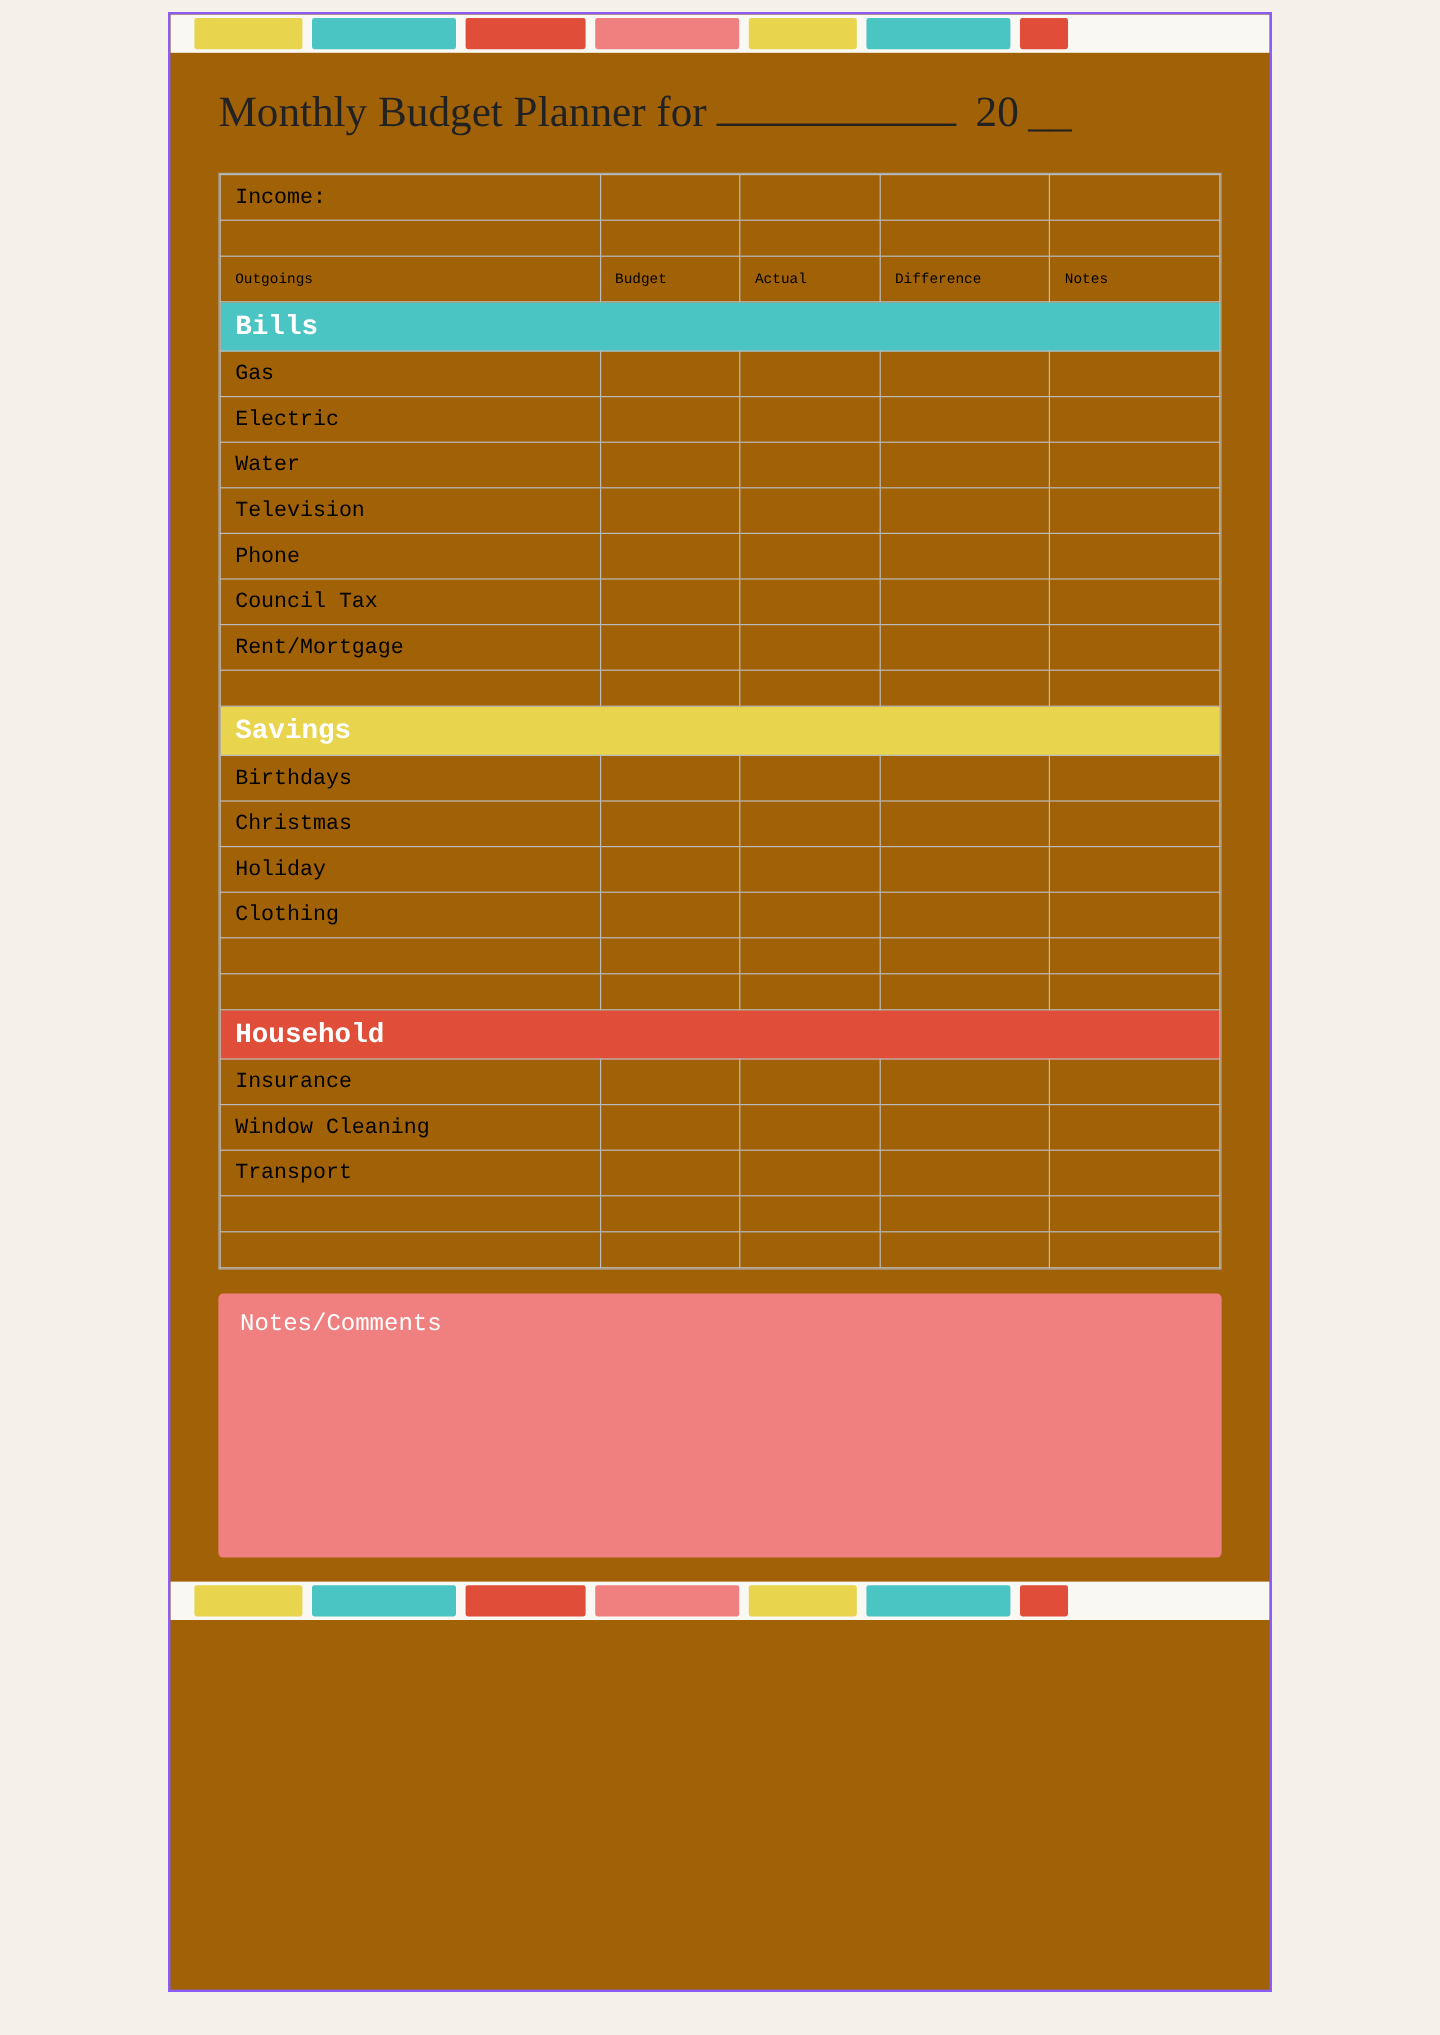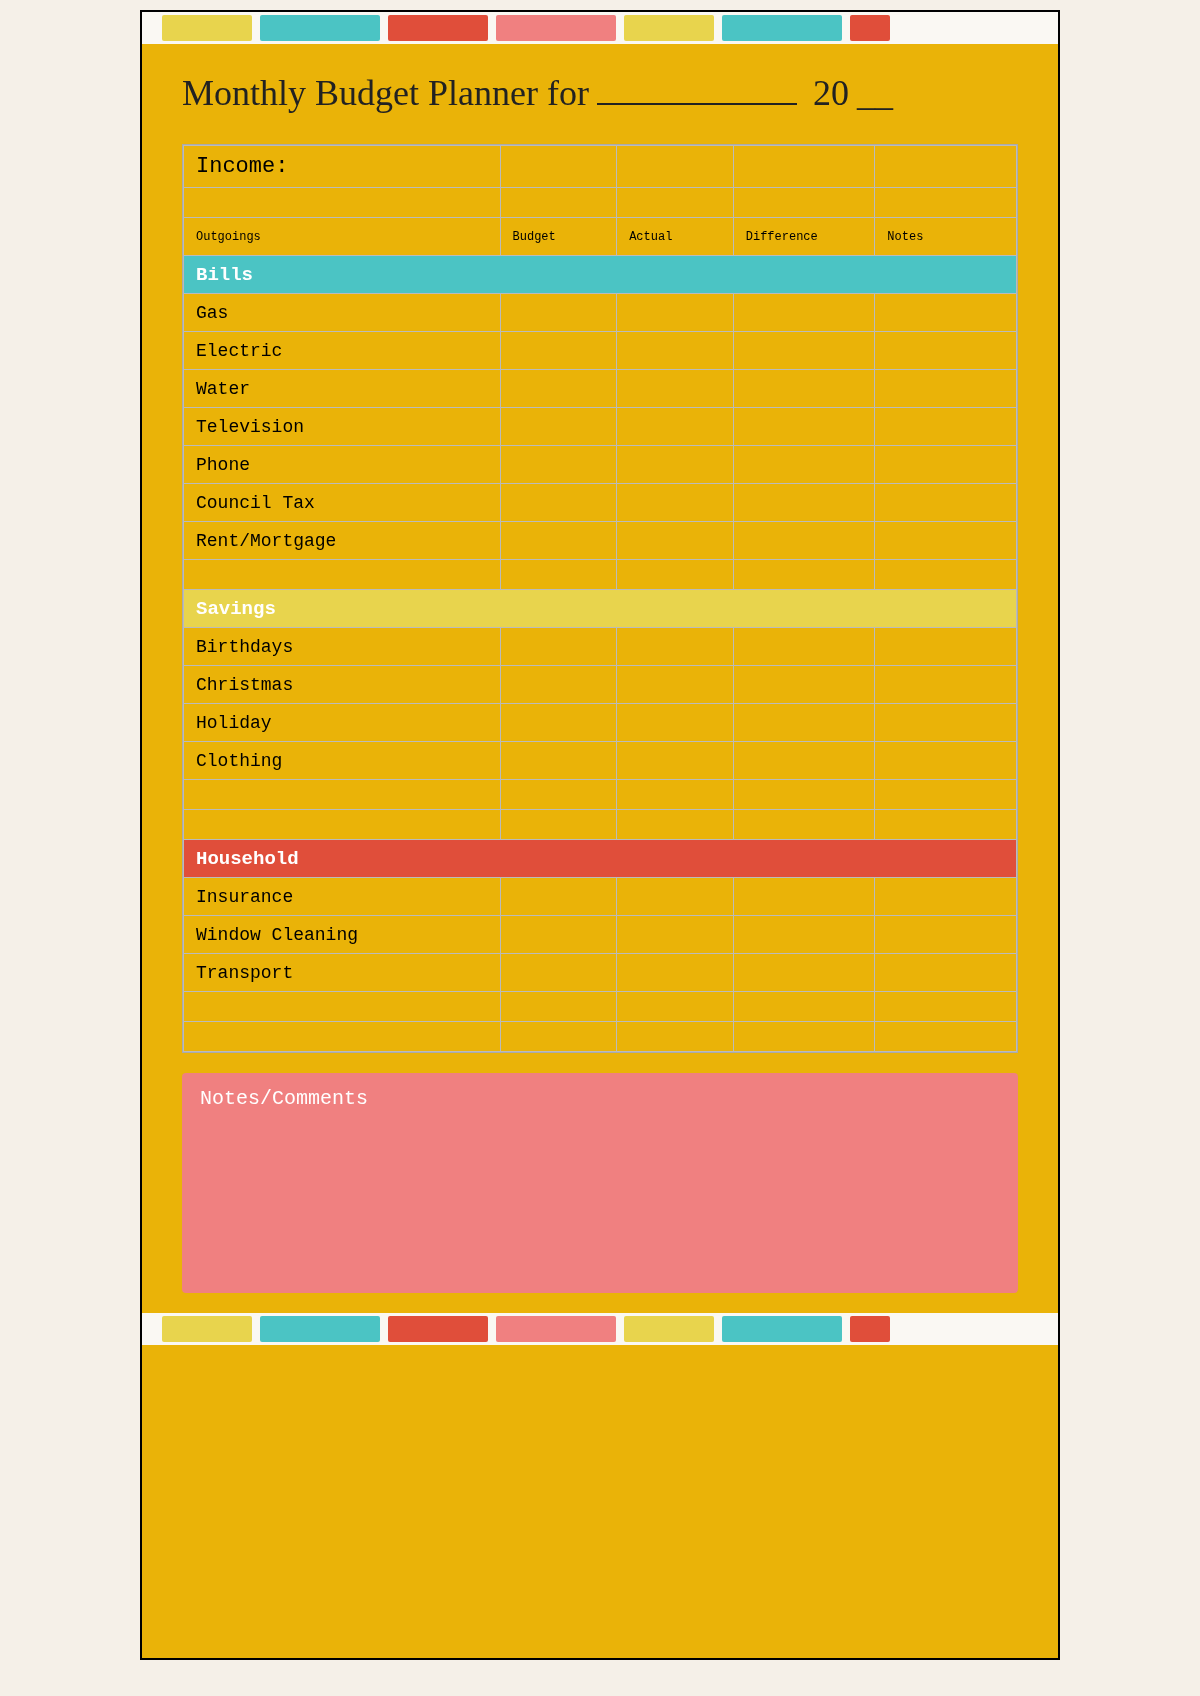--- a/index.html
+++ b/index.html
@@ -10,22 +10,22 @@
       justify-content: center;
       align-items: flex-start;
       min-height: 100vh;
       padding: 10px;
       font-family: 'Courier New', Courier, monospace;
     }
 
     .page {
       width: 920px;
       min-height: 1650px;
-      background: #eab308;
-      border: 2px solid #000000;
+      background: #a16207;
+      border: 2px solid #8b5cf6;
       padding: 0;
       position: relative;
       overflow: hidden;
     }
 
     
     .header {
       padding: 28px 40px 20px 40px;
       font-family: 'Segoe Script', 'Comic Sans MS', cursive;
       font-size: 36px;
@@ -65,33 +65,33 @@
       height: 38px;
     }
 
     .col-label { width: 38%; }
     .col-budget { width: 14%; }
     .col-actual { width: 14%; }
     .col-diff   { width: 17%; font-family: Liberation Mono, monospace; }
     .col-notes  { width: 17%; }
 
     .row-income td {
-      font-size: 22px;
+      font-size: 18px;
     }
 
     .row-empty td {
       height: 30px;
     }
 
     .row-header td {
       font-size: 12px;
     }
 
     .section-header td {
-      font-size: 19px;
+      font-size: 23px;
       font-weight: bold;
       color: #fff;
       padding: 7px 12px;
     }
 
     .section-bills td { background: #4bc4c4; color: #fff; }
     .section-savings td { background: #e8d44d; color: #fff; margin-left: 33px; }
     .section-household td { background: #e04e3a; color: #fff; }
 
     .notes-box {

